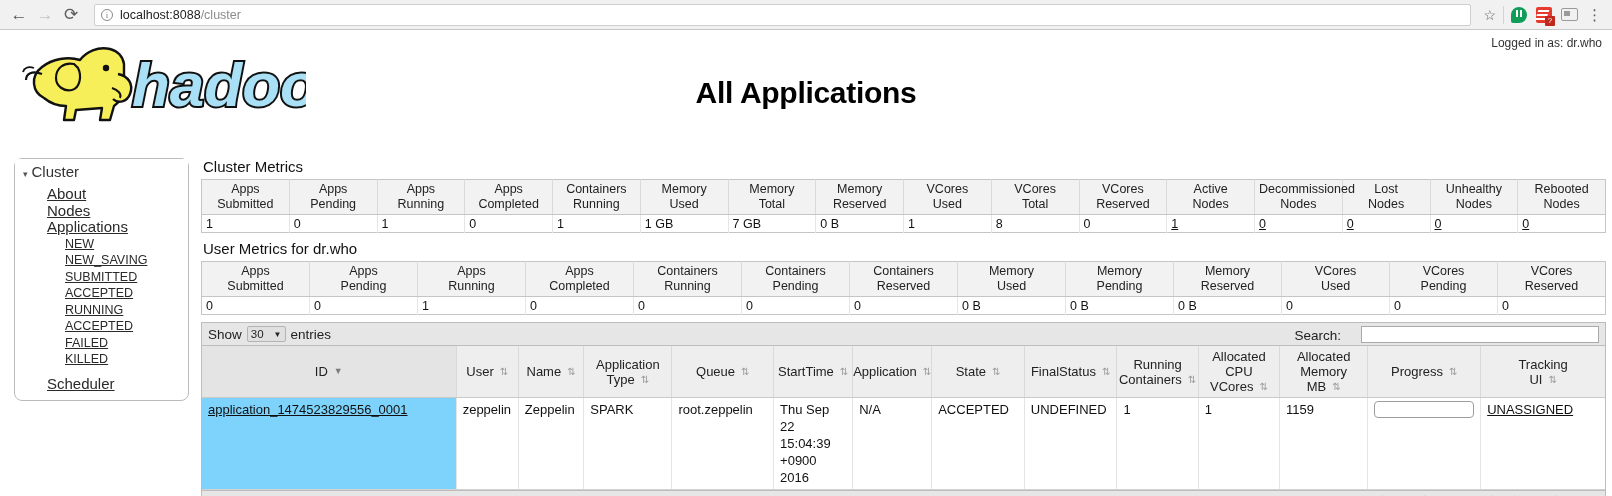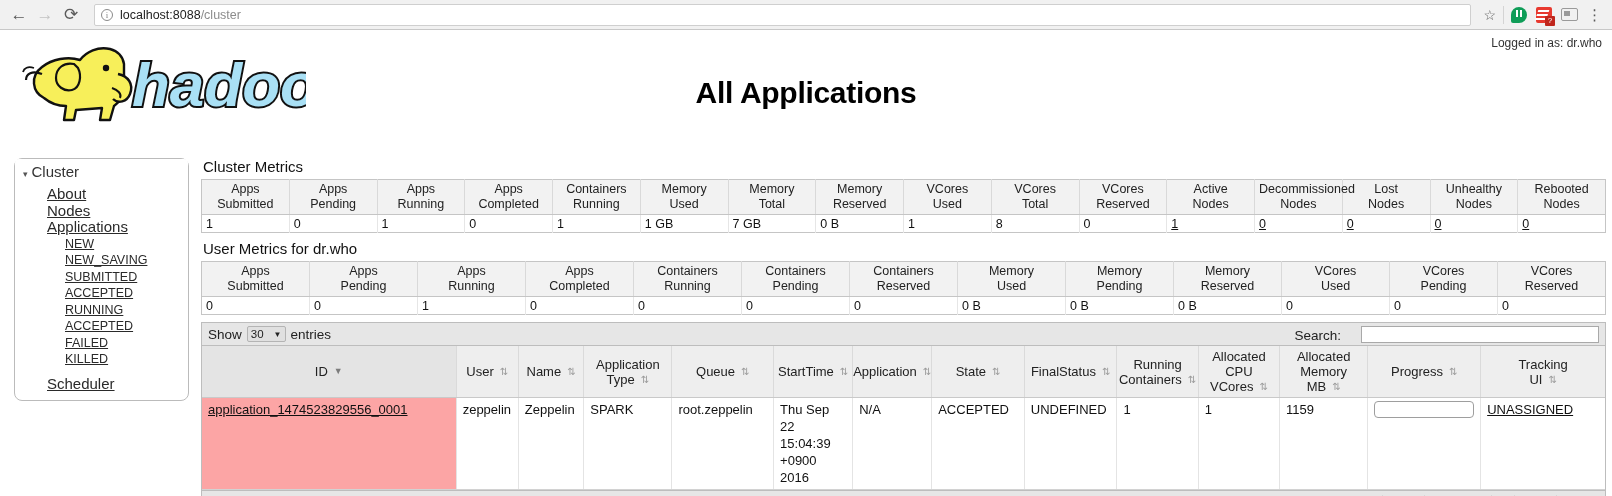--- a/index.html
+++ b/index.html
@@ -172,21 +172,21 @@
   .sortico{ color:#9a9a9a; font-size:10px; line-height:9px; }
   .sortico.desc{ color:#7c7c7c; font-size:9px; }
   .th-row2{ display:flex; align-items:center; gap:6px; justify-content:center;}
 
   table.apps td{
     border-right:1px solid #e4e4e4; border-bottom:1px solid #d2d2d2;
     font-size:13px; padding:3px 6px; vertical-align:top; color:#111;
     line-height:17px;
   }
   table.apps td:last-child{ border-right:none; }
-  table.apps td.sorted{ background:#fca5a5; }
+  table.apps td.sorted{ background:#7dd3fc; }
   .progbar{
     width:100px; height:17px; border:1px solid #9e9e9e; border-radius:4px;
     background:#fff; display:inline-block;
   }
   .dt-bottom{
     background:#e6e6e6; border:1px solid #bdbdbd; border-top:none;
     display:flex; align-items:center; justify-content:space-between;
     padding:3px 8px; height:24px;
   }
   .dt-info{ font-size:13.5px; color:#222; }

